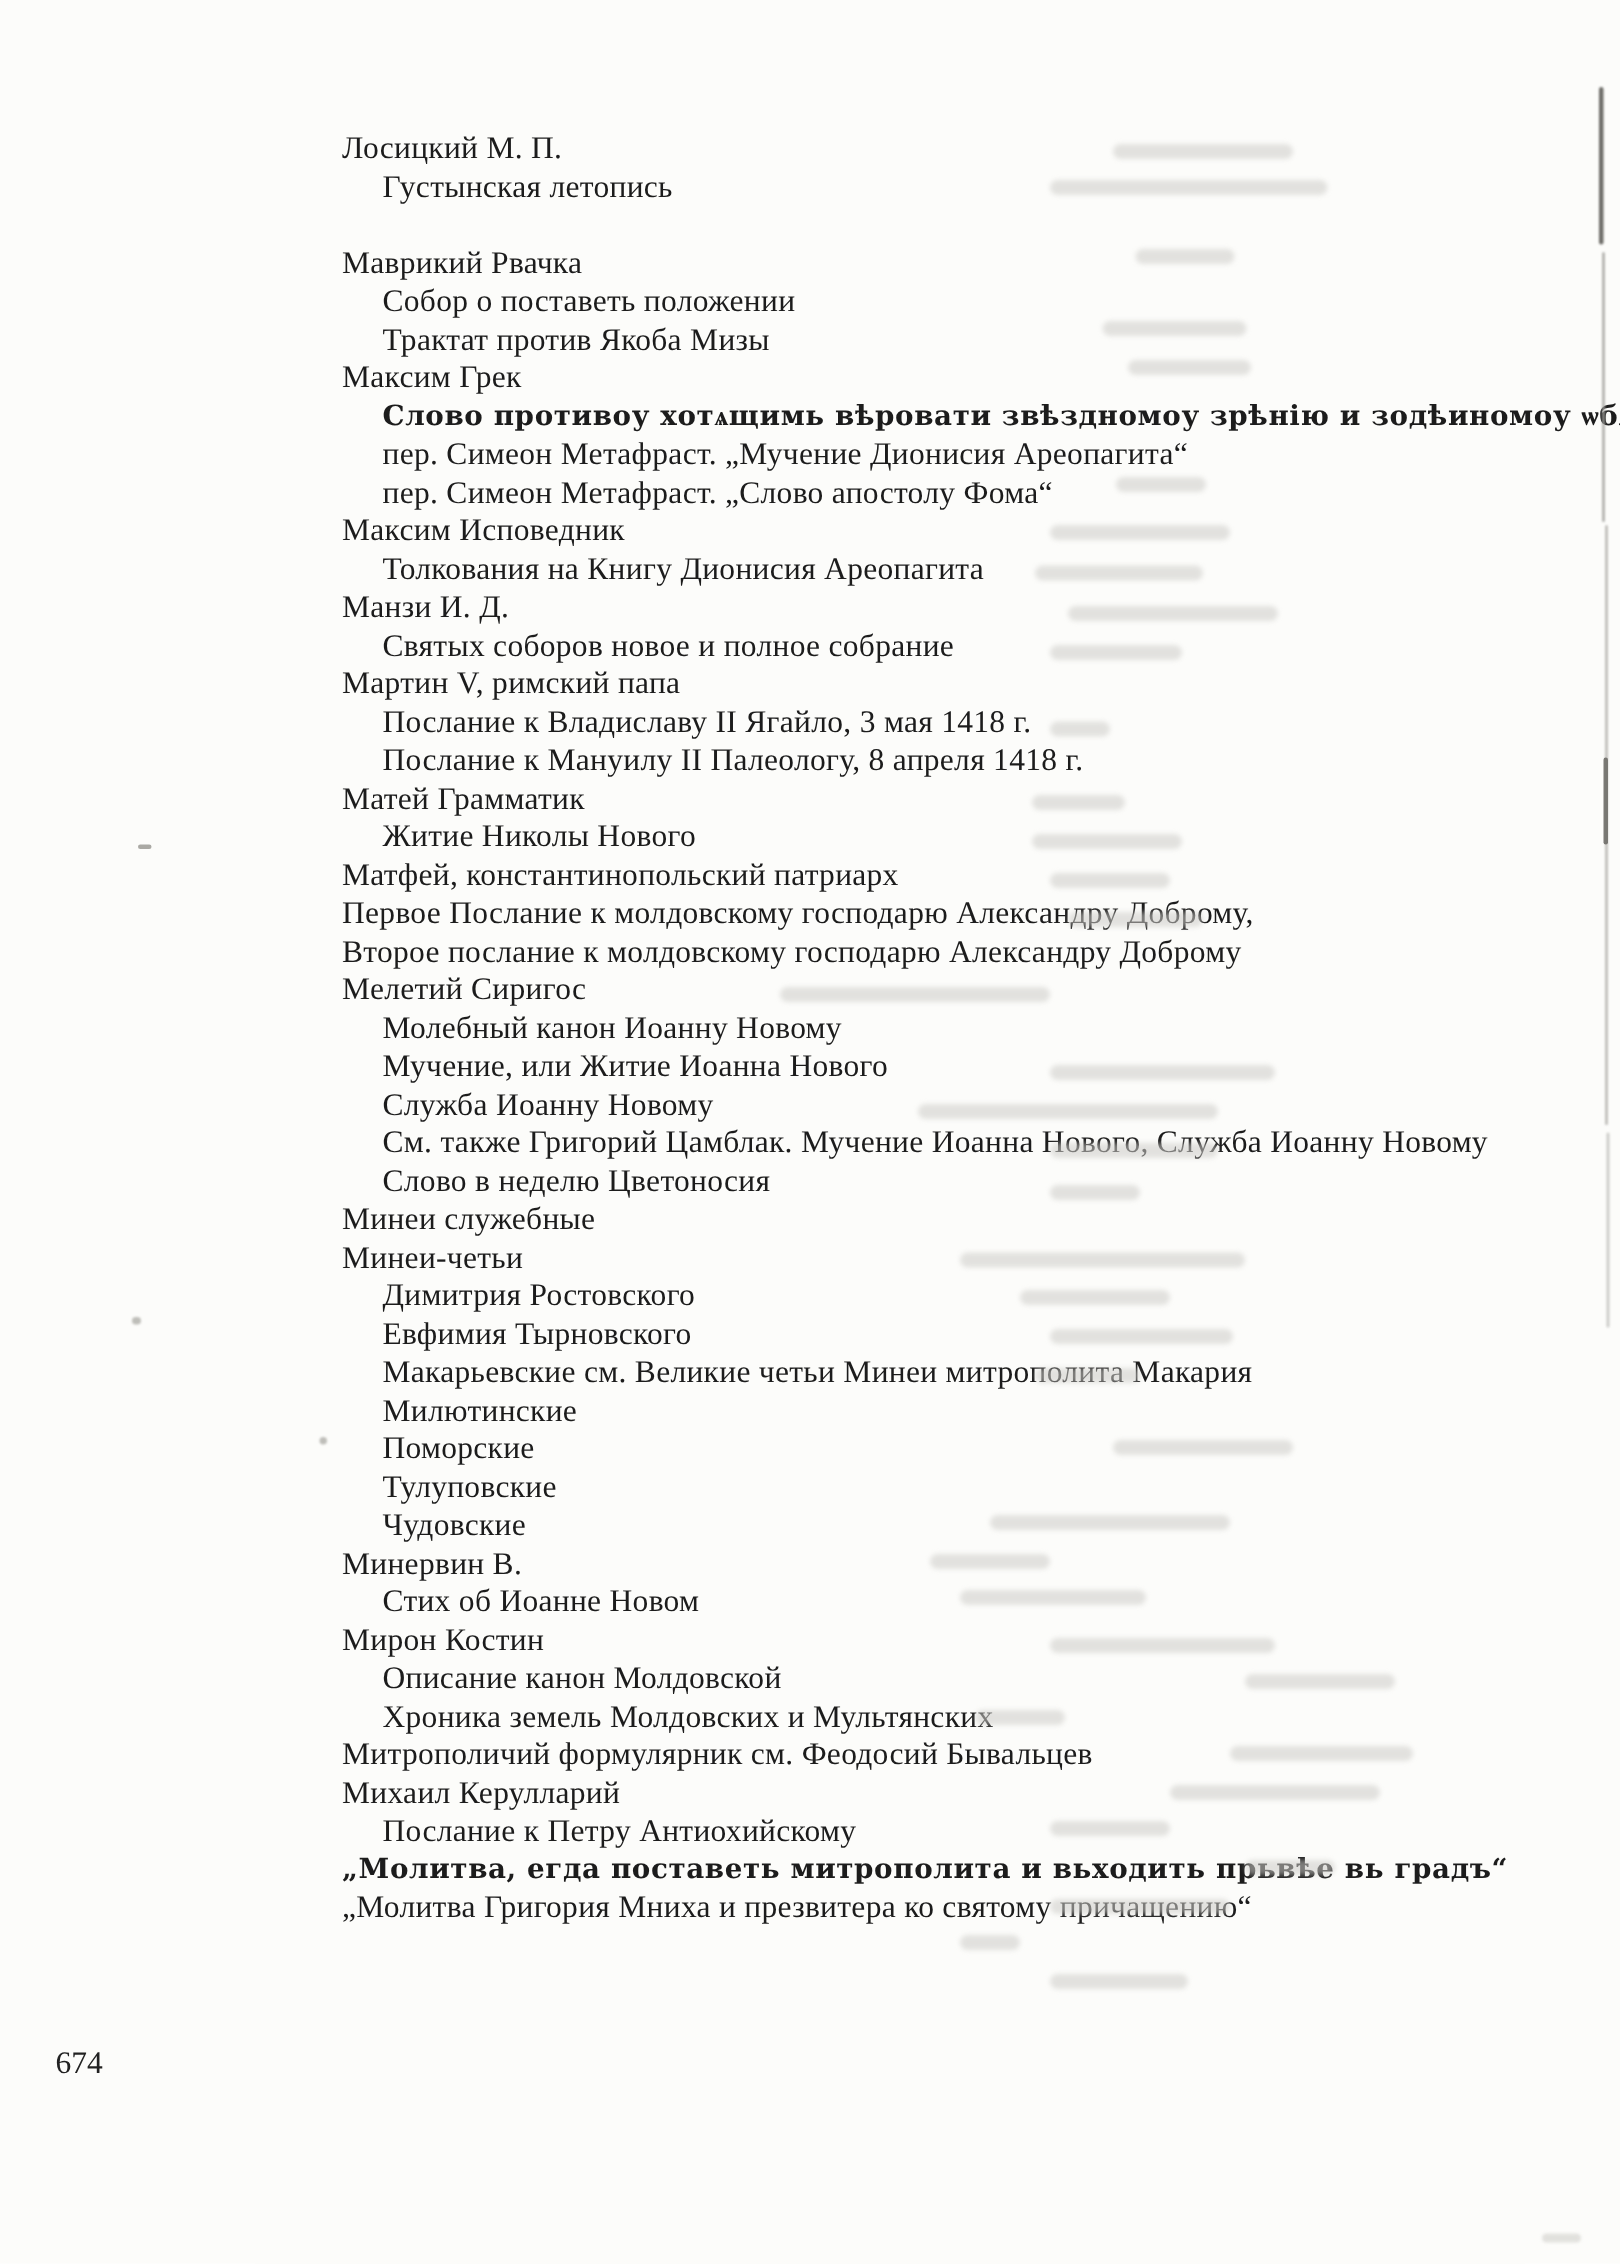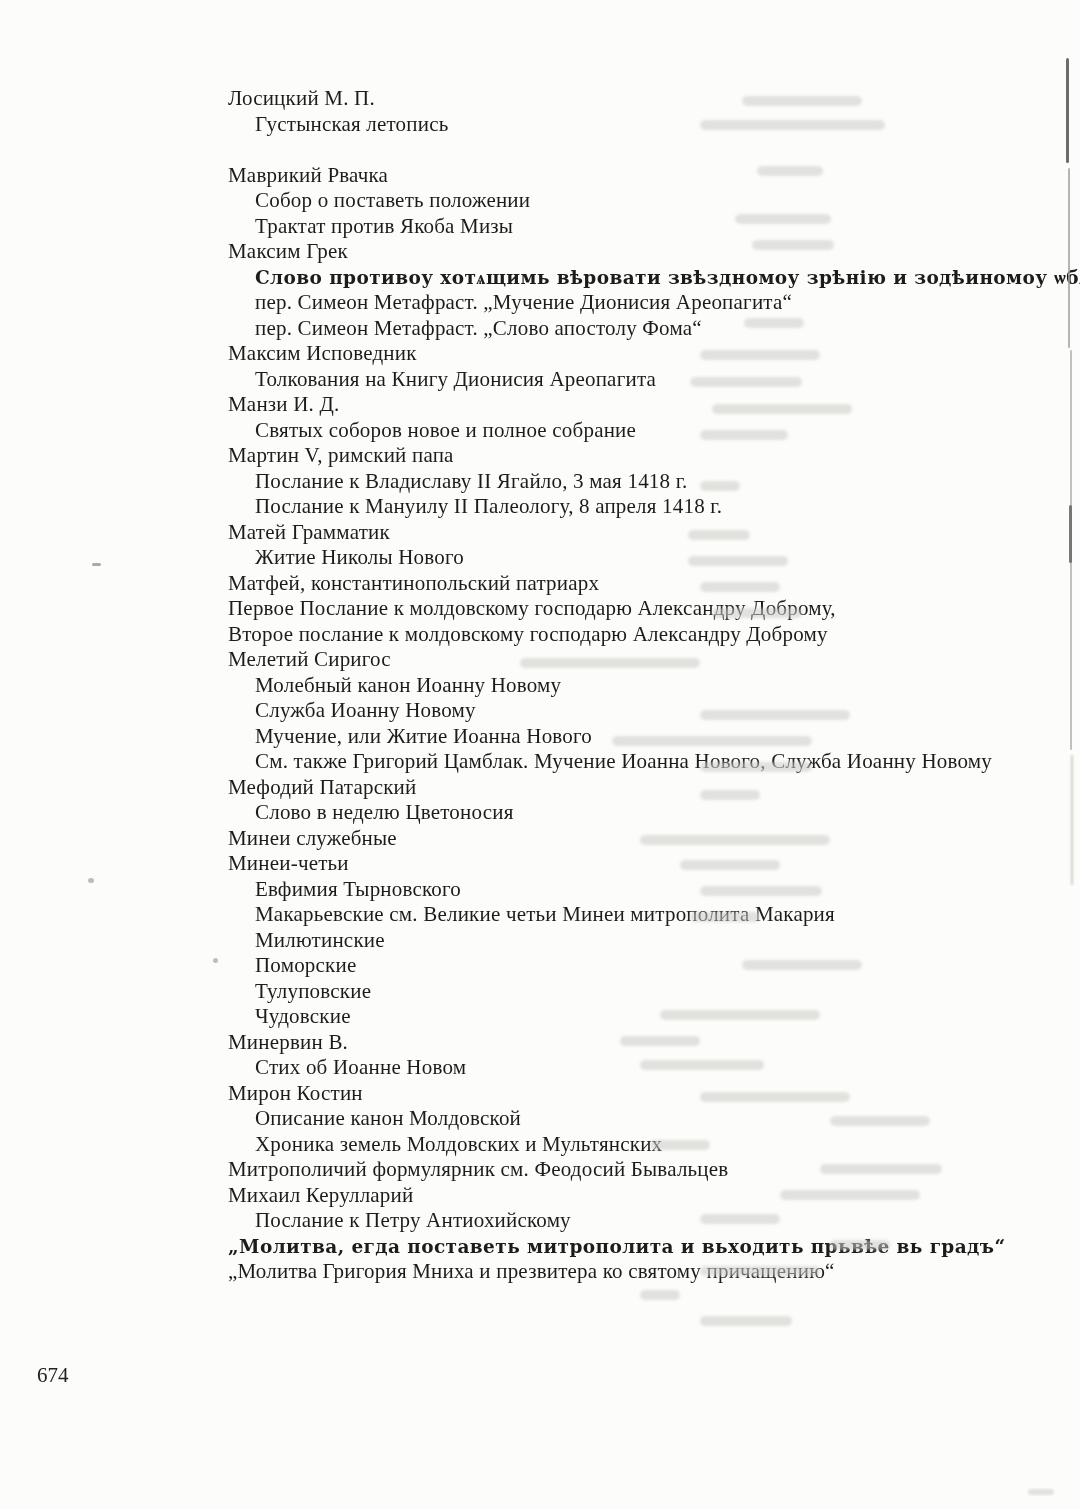--- a/index.html
+++ b/index.html
@@ -82,27 +82,27 @@
       <div class="line">Мартин V, римский папа</div>
       <div class="line ind">Послание к Владиславу II Ягайло, 3 мая 1418 г.</div>
       <div class="line ind">Послание к Мануилу II Палеологу, 8 апреля 1418 г.</div>
       <div class="line">Матей Грамматик</div>
       <div class="line ind">Житие Николы Нового</div>
       <div class="line">Матфей, константинопольский патриарх</div>
       <div class="line">Первое Послание к молдовскому господарю Александру Доброму,</div>
       <div class="line">Второе послание к молдовскому господарю Александру Доброму</div>
       <div class="line">Мелетий Сиригос</div>
       <div class="line ind">Молебный канон Иоанну Новому</div>
+      <div class="line ind">Мучение, или Житие Иоанна Нового</div>
       <div class="line ind">Служба Иоанну Новому</div>
-      <div class="line ind">Мучение, или Житие Иоанна Нового</div>
       <div class="line ind">См. также Григорий Цамблак. Мучение Иоанна Нового, Служба Иоанну Новому</div>
-      <div class="line">Мефодий Патарский</div>
       <div class="line ind">Слово в неделю Цветоносия</div>
       <div class="line">Минеи служебные</div>
       <div class="line">Минеи-четьи</div>
+      <div class="line ind">Димитрия Ростовского</div>
       <div class="line ind">Евфимия Тырновского</div>
       <div class="line ind">Макарьевские см. Великие четьи Минеи митрополита Макария</div>
       <div class="line ind">Милютинские</div>
       <div class="line ind">Поморские</div>
       <div class="line ind">Тулуповские</div>
       <div class="line ind">Чудовские</div>
       <div class="line">Минервин В.</div>
       <div class="line ind">Стих об Иоанне Новом</div>
       <div class="line">Мирон Костин</div>
       <div class="line ind">Описание канон Молдовской</div>

